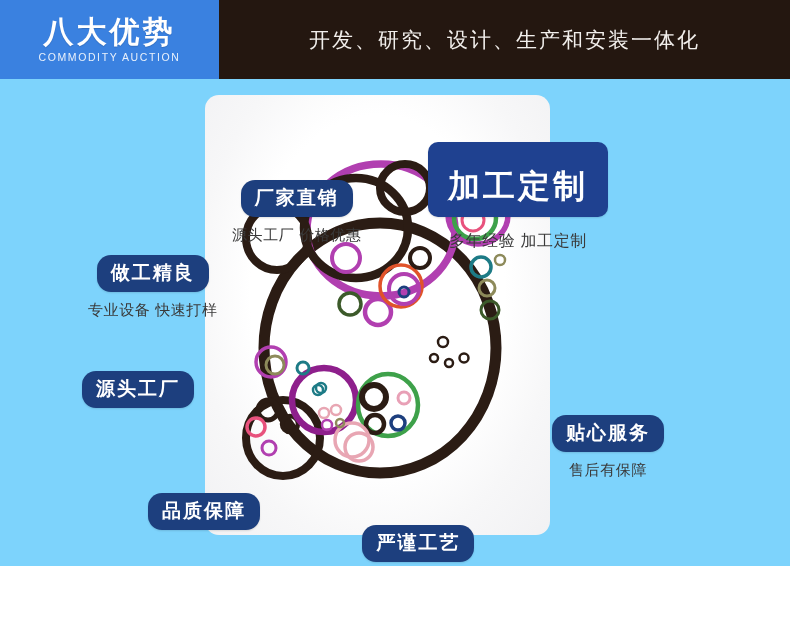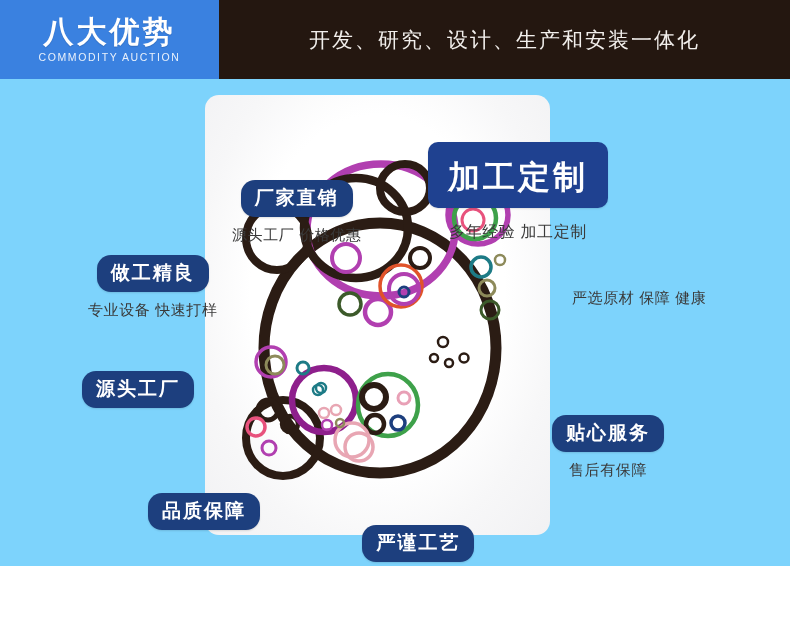--- a/index.html
+++ b/index.html
@@ -54,21 +54,21 @@
     color:#ffffff;
     border-radius:16px;
     font-weight:700;
     letter-spacing:2px;
     text-align:center;
     white-space:nowrap;
     box-shadow:0 1px 2px rgba(0,0,0,.12);
   }
   .badge.sm{font-size:19px;padding:5px 14px 6px;border-radius:14px;}
   .badge.lg{
-    font-size:32px;padding:14px 20px 8px;border-radius:10px;
+    font-size:32px;padding:23px 20px 8px;border-radius:10px;
     background:#1f4190;letter-spacing:3px;font-weight:700;
   }
   .sub{
     color:#3a3a3a;font-size:15px;letter-spacing:.6px;white-space:nowrap;margin-top:9px;
   }
   .sub.lgsub{font-size:16px;margin-top:14px;}
   .ctr{text-align:center;}
 
   
   #f-chang   {left:232px;top:156px;margin-top:24px;}
@@ -180,21 +180,20 @@
     <div class="badge lg">加工定制</div>
     <div class="sub lgsub">多年经验 加工定制</div>
   </div>
 
   <div class="feat ctr" id="f-zuogong">
     <div class="badge sm">做工精良</div>
     <div class="sub">专业设备 快速打样</div>
   </div>
 
   <div class="feat ctr" id="f-youxuan">
-    <div class="sub">严选原材 保障 健康</div>
   </div>
 
   <div class="feat ctr" id="f-xingjia">
     <div class="badge sm">源头工厂</div>
   </div>
 
   <div class="feat ctr" id="f-tiexin">
     <div class="badge sm">贴心服务</div>
     <div class="sub">售后有保障</div>
   </div>

